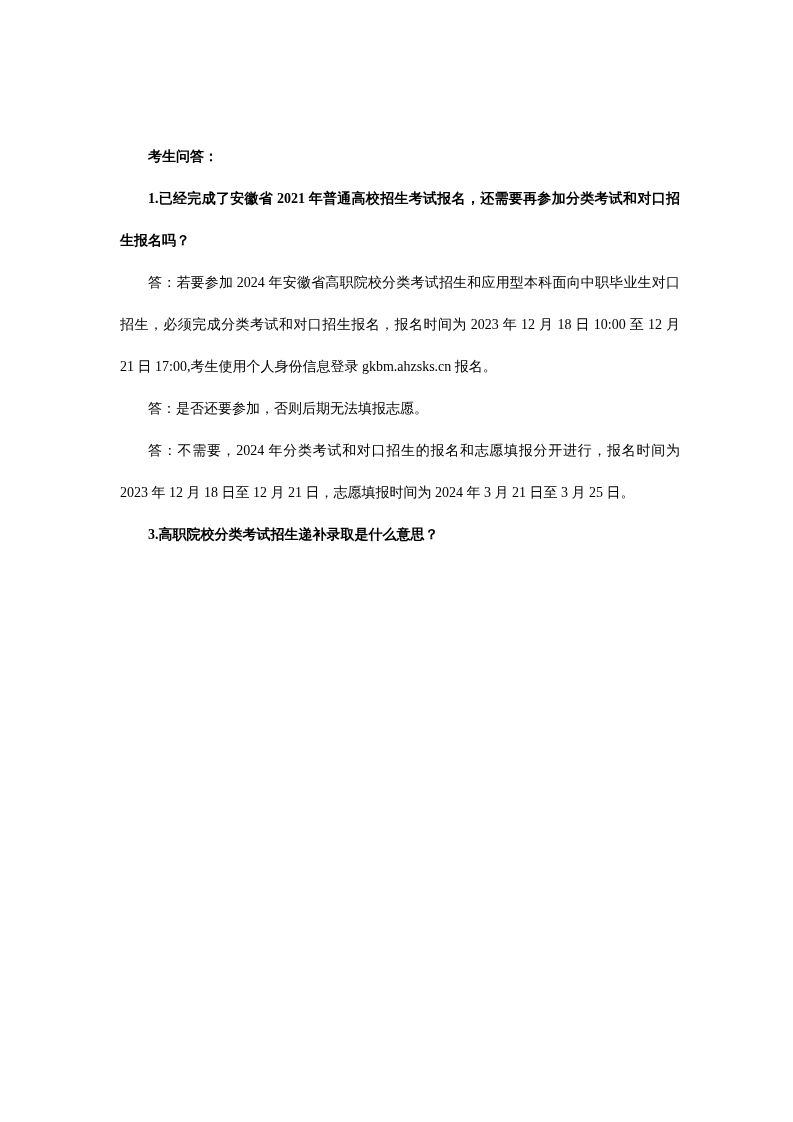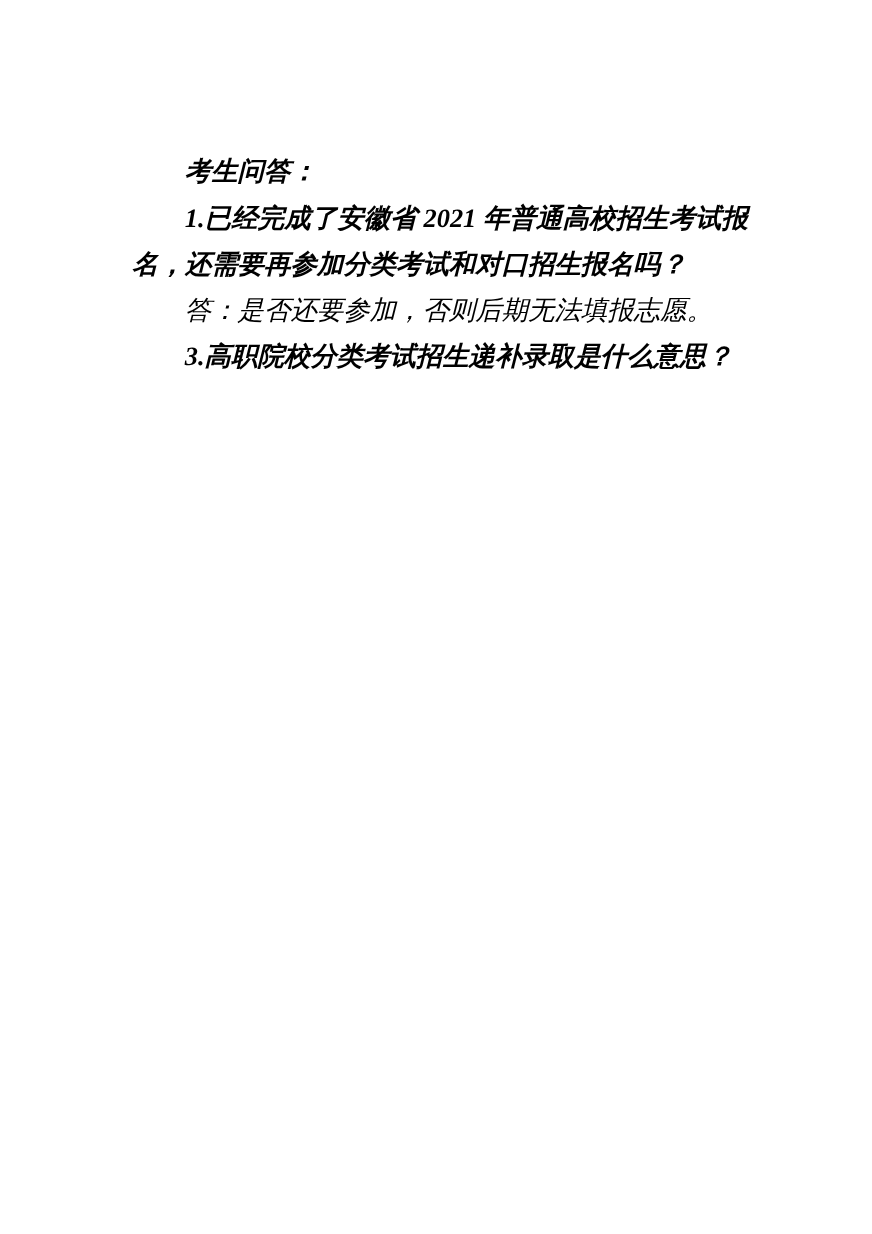--- a/index.html
+++ b/index.html
@@ -15,39 +15,40 @@
   }
   .doc-page {
     box-sizing: border-box;
     width: 793px;
     height: 1122px;
     padding: 136px 113px 0 120px;
     background: #ffffff;
   }
   .para {
     margin: 0;
-    font-size: 24px;
+    font-size: 14px;
     line-height: 42px;
     color: #000000;
     text-align: justify;
     text-indent: 2em;
     word-break: break-word;
-    font-style: italic;
   }
   .para.bold {
     font-weight: 700;
   }
 </style>
 </head>
 <body>
 
 <div class="doc-page">
 
   <p class="para bold">考生问答：</p>
 
   <p class="para bold">1.已经完成了安徽省 2021 年普通高校招生考试报名，还需要再参加分类考试和对口招生报名吗？</p>
+  <p class="para">答：若要参加 2024 年安徽省高职院校分类考试招生和应用型本科面向中职毕业生对口招生，必须完成分类考试和对口招生报名，报名时间为 2023 年 12 月 18 日 10:00 至 12 月 21 日 17:00,考生使用个人身份信息登录 gkbm.ahzsks.cn 报名。</p>
 
   <p class="para">答：是否还要参加，否则后期无法填报志愿。</p>
 
+  <p class="para">答：不需要，2024 年分类考试和对口招生的报名和志愿填报分开进行，报名时间为 2023 年 12 月 18 日至 12 月 21 日，志愿填报时间为 2024 年 3 月 21 日至 3 月 25 日。</p>
 
   <p class="para bold">3.高职院校分类考试招生递补录取是什么意思？</p>
 
 </div>
 
 </body></html>

